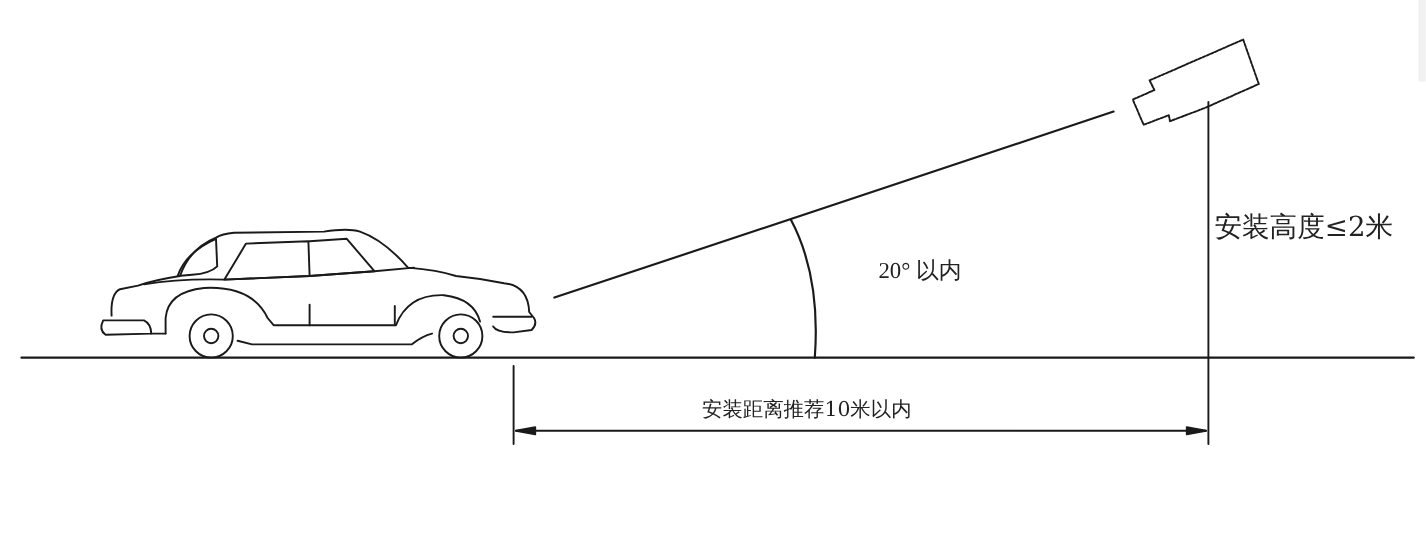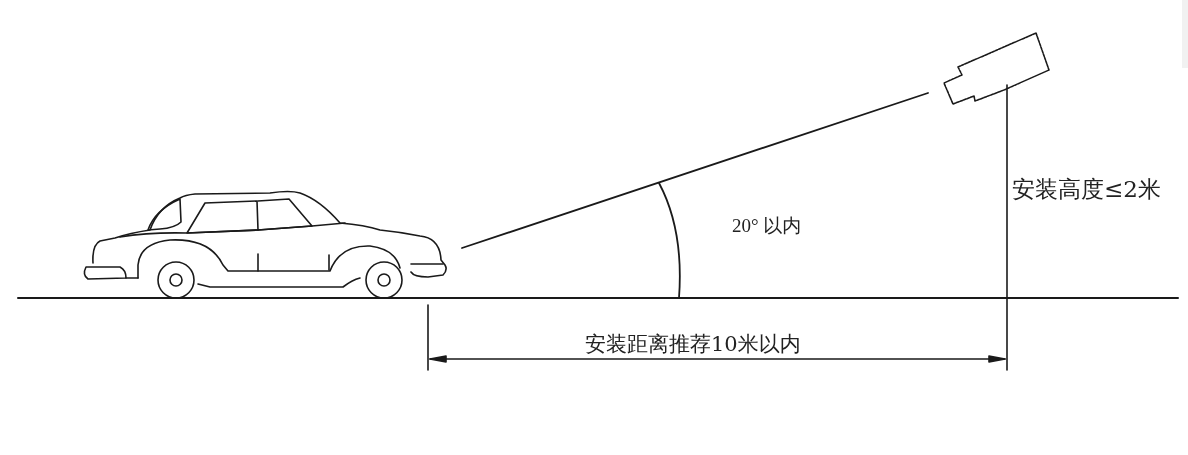--- a/index.html
+++ b/index.html
@@ -1,21 +1,21 @@
 <!DOCTYPE html>
 <html><head>
 <meta charset="utf-8">
 <style>
   html, body { margin:0; padding:0; background:#ffffff; }
   body { width:1188px; height:455px; position:relative; overflow:hidden; font-family:"DejaVu Serif", serif; }
   svg { position:absolute; left:0; top:0; }
   .lbl { position:absolute; color:#222; white-space:nowrap; }
   #angle-label { left:732px; top:213px; font-size:19px; font-family:"Liberation Serif", serif;text-align:center; }
   #height-label { left:1012px; top:174px; font-size:23px; }
-  #distance-label { left:585px; top:330px; font-size:21px; }
+  #distance-label { left:585px; top:330px; font-size:17px; }
   .edge { position:absolute; right:0; top:0; width:6px; height:68px; background:#f1f1f1; }
 </style>
 </head>
 <body>
 
 <div class="edge"></div>
 
 <svg width="1188" height="455" viewBox="0 0 1188 455" fill="none" stroke="#1a1a1a" stroke-width="1.6" stroke-linejoin="round" stroke-linecap="round">
 
   <line x1="18" y1="298" x2="1178" y2="298" stroke-width="2"></line>

